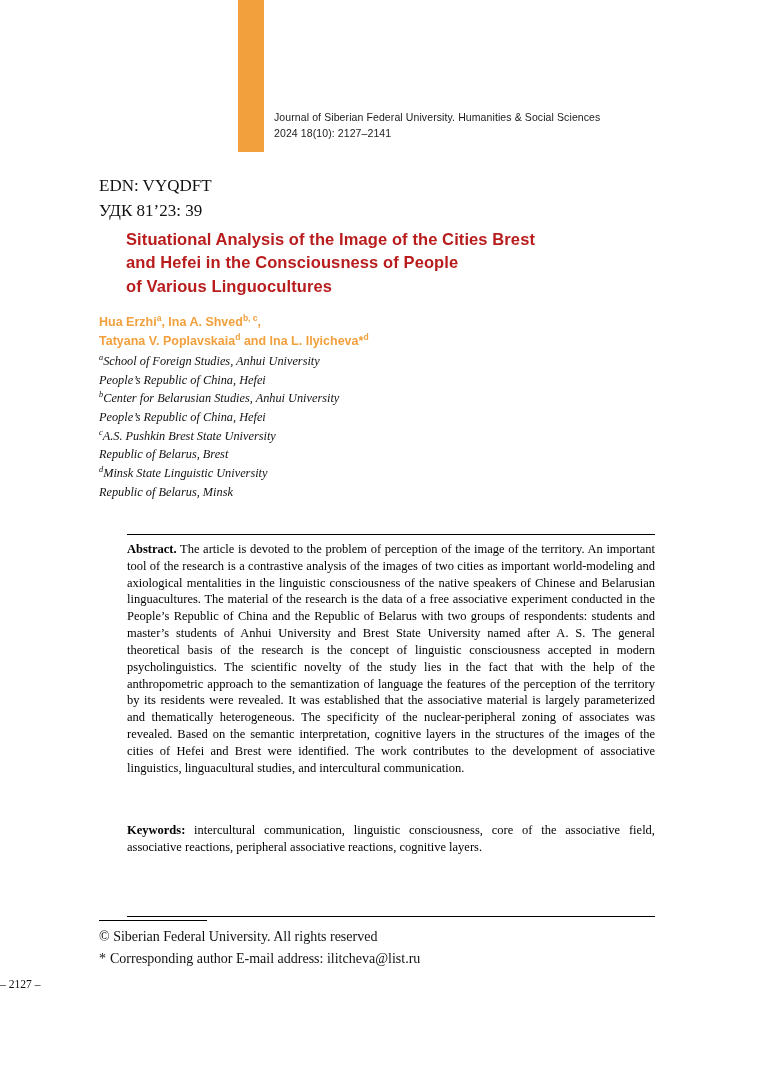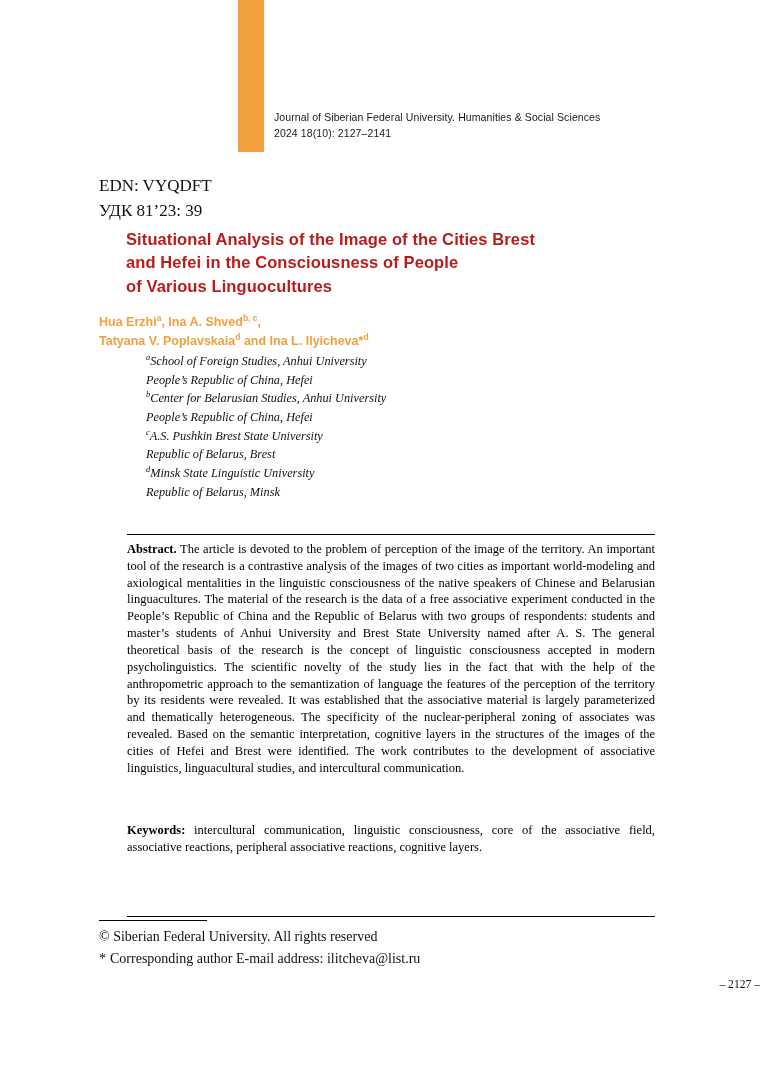--- a/index.html
+++ b/index.html
@@ -93,21 +93,21 @@
     position: absolute;
     left: 99px;
     top: 352px;
     width: 560px;
     font-family: "Liberation Serif", serif;
     font-style: italic;
     font-size: 12.3px;
     line-height: 1.52;
     color: #111;
   }
-  .affiliations span.line { display: block; margin-left: 47px; }
+  .affiliations span.line { display: block; }
 
   
   .received {
     position: absolute;
     left: 99px;
     top: 507px;
     width: 560px;
     text-align: center;
     font-family: "Liberation Serif", serif;
     font-size: 11.6px;
@@ -182,21 +182,21 @@
   }
   .footnotes span.line { display: block; }
   .footnotes .star { display: inline-block; width: 11px; }
 
   
   .page-number {
     position: absolute;
     left: 0;
     top: 978px;
     width: 760px;
-    text-align: right;
+    text-align: left;
     font-family: "Liberation Serif", serif;
     font-size: 11.6px;
     color: #111;
   }
 </style>
 </head>
 <body>
 
 <div class="page">
 

